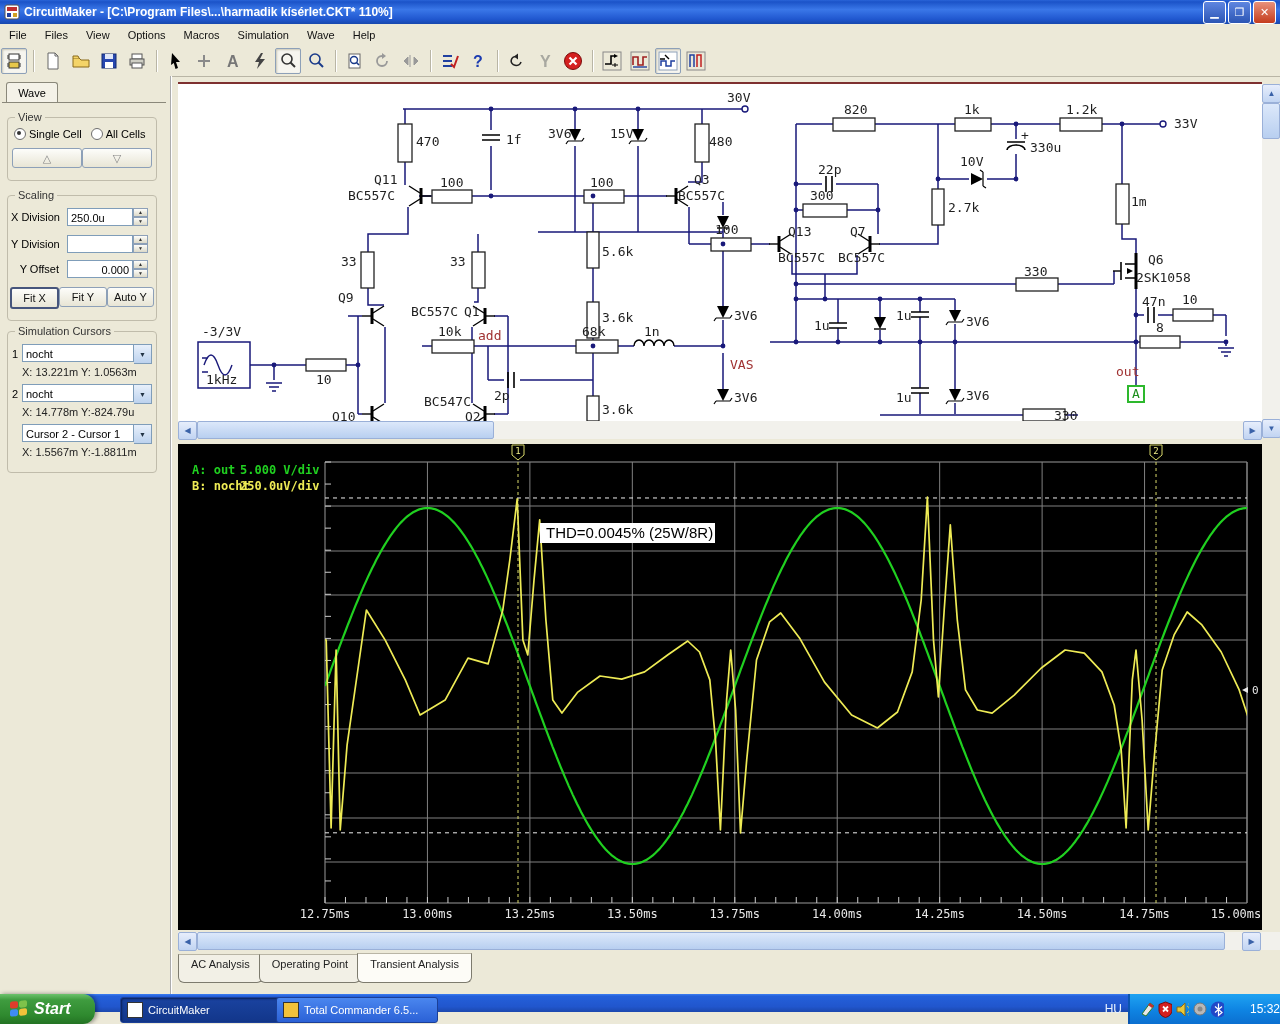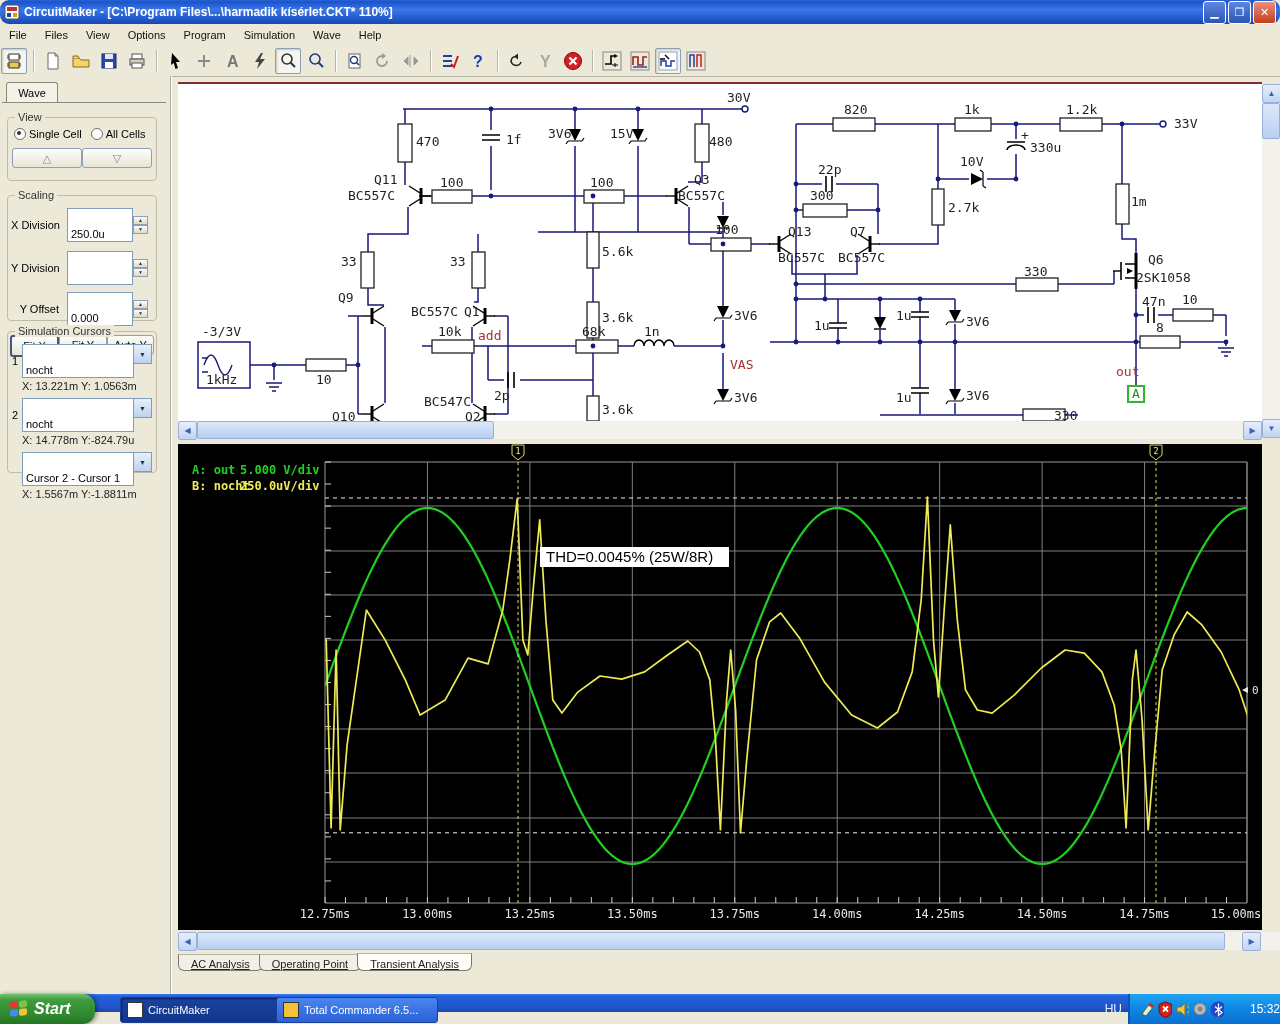--- a/index.html
+++ b/index.html
@@ -1,20 +1,20 @@
 <!DOCTYPE html>
 <html><head>
 <meta charset="utf-8">
 <style>
   html,body{margin:0;padding:0;width:1280px;height:1024px;overflow:hidden;
     font-family:"Liberation Sans","DejaVu Sans",sans-serif;font-size:11px;background:#ece9d8;}
   
   #titlebar{position:absolute;left:0;top:0;width:1280px;height:24px;
     background:linear-gradient(180deg,#2964d8 0%,#1b53c8 8%,#3a77e8 40%,#2057cf 80%,#1747ad 100%);
-    display:flex;align-items:center;color:#fff;font-weight:bold;font-size:12px;border-radius:9px;}
+    display:flex;align-items:center;color:#fff;font-weight:bold;font-size:12px;}
   #titlebar .appicon{width:16px;height:16px;margin:0 4px 0 4px;}
   .winbtn{width:21px;height:21px;margin-left:2px;border-radius:3px;border:1px solid #fff;
     background:linear-gradient(180deg,#5f86e0,#2b55b4);color:#fff;display:flex;align-items:center;
     justify-content:center;font-size:11px;font-weight:bold;}
   .winbtn.close{background:linear-gradient(180deg,#e8927c,#c43c1d);}
   #winbtns{position:absolute;right:4px;top:1px;display:flex;}
   
   #menubar{position:absolute;left:0;top:24px;width:1280px;height:22px;background:#ece9d8;
     display:flex;align-items:center;border-bottom:1px solid #d8d4c4;}
   #menubar span{padding:3px 9px;color:#111;}
@@ -32,44 +32,44 @@
     border:1px solid #8a887a;border-bottom:none;border-radius:3px 3px 0 0;text-align:center;padding-top:4px;box-sizing:border-box;}
   #sidebody{position:absolute;left:2px;top:26px;width:164px;height:886px;border-top:1px solid #8a887a;}
   .group{position:absolute;left:5px;border:1px solid #c0bcab;border-radius:4px;}
   .grouplab{position:absolute;top:-7px;left:7px;background:#ece9d8;padding:0 3px;color:#333;}
   .radio{display:inline-flex;align-items:center;margin-right:6px;}
   .radio .dotc{width:10px;height:10px;border-radius:50%;border:1px solid #6e6e6e;background:#fff;margin-right:3px;position:relative;}
   .radio.sel .dotc::after{content:"";position:absolute;left:2px;top:2px;width:4px;height:4px;border-radius:50%;background:#333;}
   .xpbtn{border:1px solid #8da0b8;border-radius:3px;background:linear-gradient(180deg,#fdfdfa,#e8e5d5);
     text-align:center;color:#111;display:inline-flex;align-items:center;justify-content:center;}
   .xpbtn.def{border:2px solid #46557c;}
-  .field{border:1px solid #7f9db9;background:#fff;height:18px;line-height:18px;padding:16px 3px;box-sizing:border-box;}
+  .field{border:1px solid #7f9db9;background:#fff;height:18px;line-height:18px;padding:0 3px;box-sizing:border-box;}
   .spin{display:inline-flex;flex-direction:column;width:15px;height:18px;}
   .spin div{flex:1;border:1px solid #8da0b8;background:linear-gradient(180deg,#fdfdfa,#dcd9c8);
     font-size:5px;line-height:7px;text-align:center;color:#333;}
   .combo{display:flex;}
   .combo .field{flex:1;}
   .combo .drop{width:17px;height:18px;border:1px solid #7f9db9;border-left:none;
     background:linear-gradient(180deg,#e8f0fb,#bcd2ee);font-size:7px;color:#234;display:flex;align-items:center;justify-content:center;}
   .xyline{color:#222;margin:2px 0 6px 14px;}
   
   #redline{position:absolute;left:178px;top:82px;width:1084px;height:2px;background:#7e3030;}
   #schpane{position:absolute;left:178px;top:84px;width:1084px;height:337px;background:#fff;overflow:hidden;}
   #wavepane{position:absolute;left:178px;top:444px;width:1084px;height:486px;background:#000;overflow:hidden;}
   #thdbox{position:absolute;left:362px;top:79px;background:#fff;color:#000;font-size:15px;
-    font-family:"Liberation Sans",sans-serif;padding:1px 16px 2px 6px;margin-top:24px;}
+    font-family:"Liberation Sans",sans-serif;padding:1px 2px 2px 6px;}
   
   .sb{position:absolute;background:#f2f1ec;}
   .sbarrow{position:absolute;width:17px;height:17px;border:1px solid #9ab0d8;border-radius:2px;
     background:linear-gradient(180deg,#e7eefc,#c1d4f2);color:#3a62a8;font-size:8px;display:flex;align-items:center;justify-content:center;}
   .sbthumb{position:absolute;border:1px solid #9ab0d8;border-radius:2px;background:linear-gradient(180deg,#dce8fa,#b8cff0);}
   
   #tabstrip{position:absolute;left:178px;top:953px;width:1102px;height:41px;background:#ece9d8;}
   .tab{display:inline-block;border:1px solid #7d7b6e;border-top:1px solid #b9b5a5;margin-right:-4px;
-    background:#f2f0e6;padding:3px 12px 0 12px;border-radius:0 0 6px 6px;color:#222;text-decoration:underline;}
+    background:#f2f0e6;padding:3px 12px 12px 12px;border-radius:0 0 6px 6px;color:#222;}
   .tab.active{background:#fdfcf7;font-size:11px;position:relative;z-index:2;padding-top:4px;}
   
   #taskbar{position:absolute;left:0;top:994px;width:1280px;height:18px;
     background:linear-gradient(180deg,#3d7ef2 0%,#2460da 12%,#2156cd 70%,#1b48ae 100%);}
   #startbtn{position:absolute;left:0;top:0;height:30px;width:95px;border-radius:0 12px 12px 0;
     background:linear-gradient(180deg,#6cc26c 0%,#3f9c3f 20%,#2f8a2f 70%,#237323 100%);
     display:flex;align-items:center;color:#fff;font-weight:bold;font-style:italic;font-size:16px;
     box-shadow:2px 0 4px rgba(0,0,0,.4);}
   .task{position:absolute;top:3px;height:24px;border-radius:3px;display:flex;align-items:center;
     color:#fff;font-size:11px;padding:0 6px;border:1px solid #1b3f97;}
@@ -99,21 +99,21 @@
     <div class="winbtn">❐</div>
     <div class="winbtn close">✕</div>
   </div>
 </div>
 
 <div id="menubar">
     <span>File</span>
     <span>Files</span>
     <span>View</span>
     <span>Options</span>
-    <span>Program</span>
+    <span>Macros</span>
     <span>Simulation</span>
     <span>Wave</span>
     <span>Help</span>
   </div>
 
 <div id="toolbar">
   <div class="tbtn pressed">
       <svg width="18" height="18">
         <rect x="4" y="2" width="10" height="6" fill="#fff" stroke="#333"></rect>
         <rect x="4" y="10" width="10" height="6" fill="#e8c84a" stroke="#333"></rect>
@@ -298,21 +298,21 @@
       <div style="display:flex;align-items:center;margin:9px 3px 0 3px;">
         <span style="width:56px;">Y Division</span>
         <span class="field" style="width:66px;"></span>
         <span class="spin">
             <div>▲</div>
             <div>▼</div>
           </span>
       </div>
       <div style="display:flex;align-items:center;margin:7px 3px 0 3px;">
         <span style="width:56px;text-align:right;padding-right:8px;box-sizing:border-box;">Y Offset</span>
-        <span class="field" style="width:66px;">0.000</span>
+        <span class="field" style="width:66px;text-align:right;">0.000</span>
         <span class="spin">
             <div>▲</div>
             <div>▼</div>
           </span>
       </div>
       <div style="display:flex;margin:9px 2px 0 2px;">
         <div class="xpbtn def" style="flex:1;height:18px;">Fit X</div>
         <div class="xpbtn" style="flex:1;height:18px;">Fit Y</div>
         <div class="xpbtn" style="flex:1;height:18px;">Auto Y</div>
       </div>

